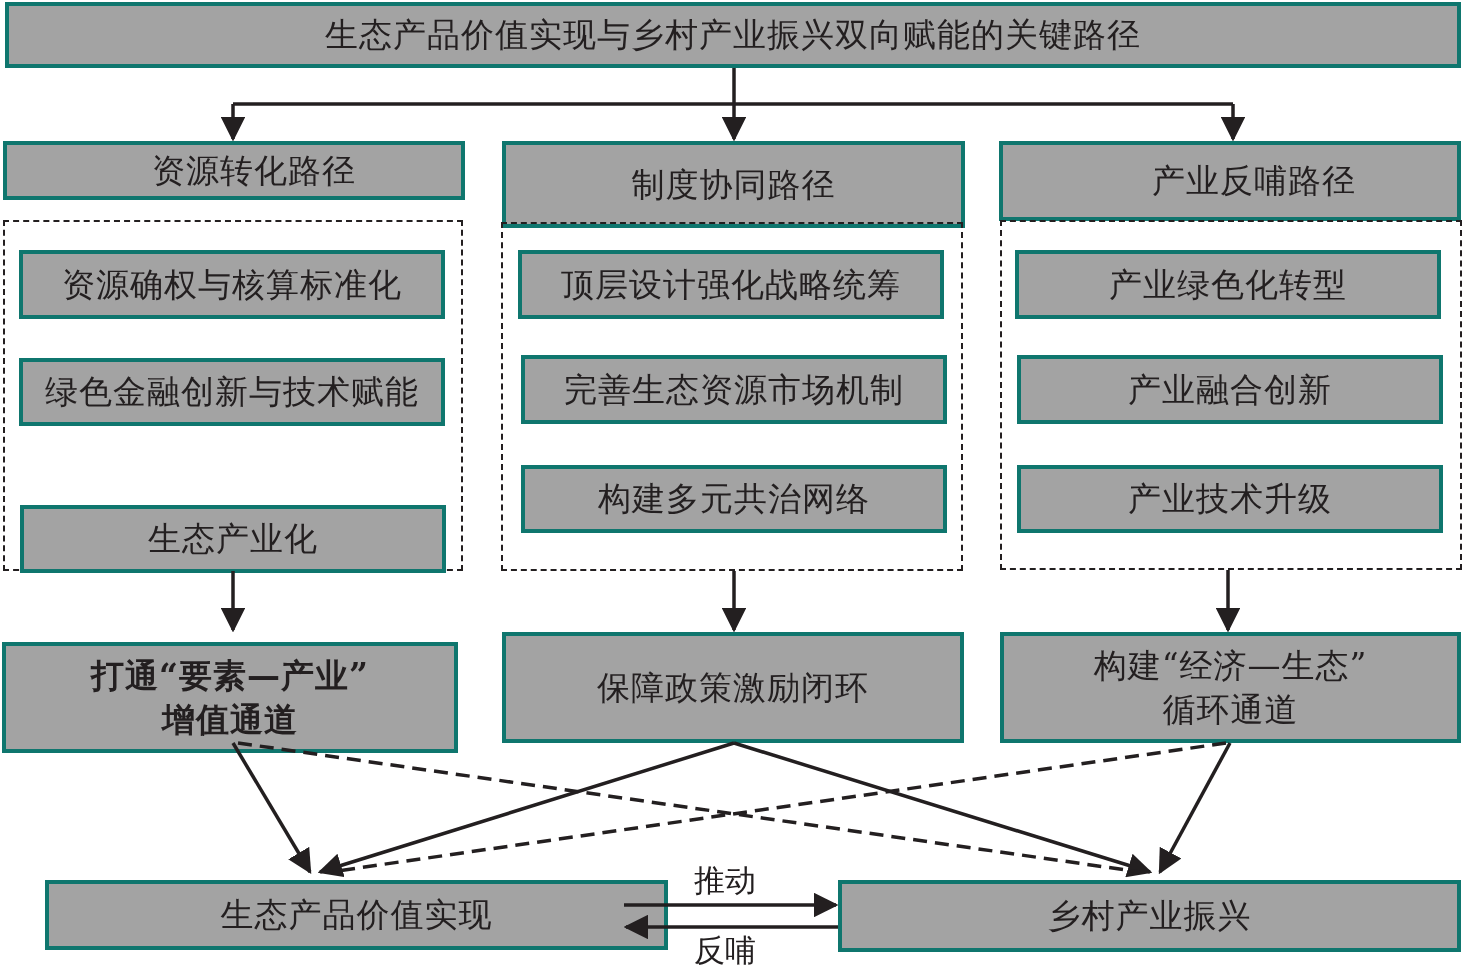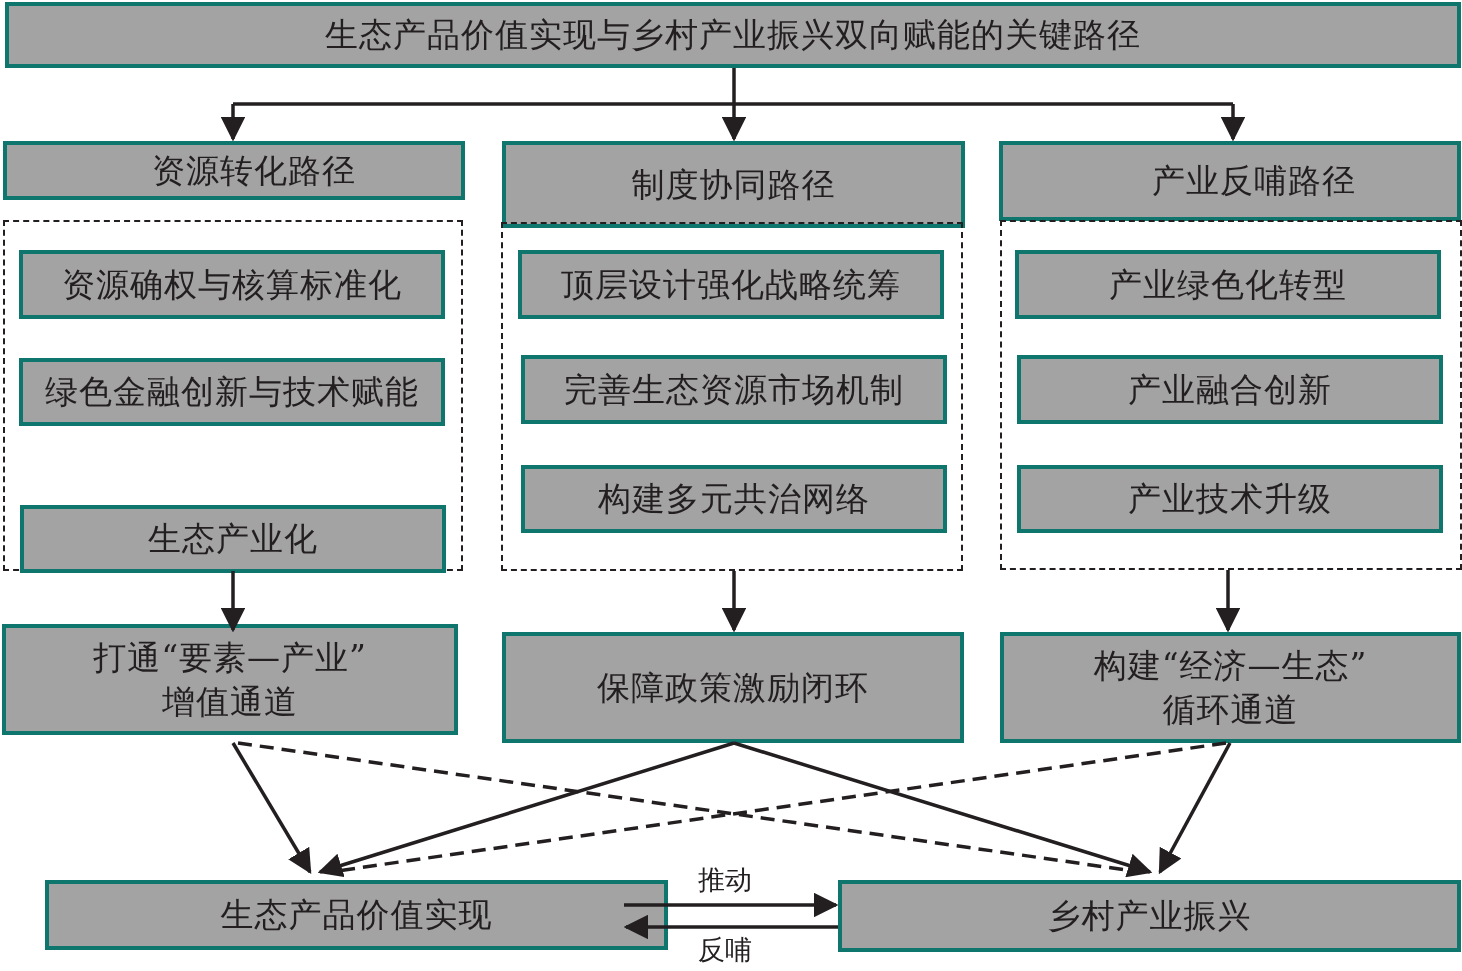--- a/index.html
+++ b/index.html
@@ -2,21 +2,21 @@
 <html><head>
 <meta charset="utf-8">
 <style>
   html, body { margin: 0; padding: 0; background: #ffffff; }
   body { width: 1462px; height: 971px; position: relative; overflow: hidden;
          font-family: "DejaVu Serif", "Liberation Serif", serif; color: #231f20; }
   .box { position: absolute; box-sizing: border-box; border: 4px solid #0f766e; background: #a3a3a3;
          display: flex; align-items: center; justify-content: center; text-align: center;
          font-size: 33px; line-height: 44px; letter-spacing: 1px; }
   .dash { position: absolute; box-sizing: border-box; border: 2px dashed #231f20; }
-  .label { position: absolute; font-size: 27px; line-height: 36px; text-align: center; }
+  .label { position: absolute; font-size: 31px; line-height: 36px; text-align: center; }
   svg.links { position: absolute; left: 0; top: 0; width: 1462px; height: 971px; pointer-events: none; }
   .two-line { flex-direction: column; }
 </style>
 </head>
 <body>
 
 <div class="box" style="left:5px; top:2px; width:1456px; height:66px;">
   <span>生态产品价值实现与乡村产业振兴双向赋能的关键路径</span>
 </div>
 
@@ -57,21 +57,21 @@
 <div class="box" style="left:1015px; top:250px; width:426px; height:69px;">
   <span>产业绿色化转型</span>
 </div>
 <div class="box" style="left:1017px; top:355px; width:426px; height:69px;">
   <span>产业融合创新</span>
 </div>
 <div class="box" style="left:1017px; top:465px; width:426px; height:68px;">
   <span>产业技术升级</span>
 </div>
 
-<div class="box two-line" style="left:2px; top:624px; width:456px; height:111px;">
+<div class="box two-line" style="left:2px; top:642px; width:456px; height:111px;font-weight:bold;">
   <span>打通“要素—产业”</span>
   <span>增值通道</span>
 </div>
 <div class="box" style="left:502px; top:632px; width:462px; height:111px;">
   <span>保障政策激励闭环</span>
 </div>
 <div class="box two-line" style="left:1000px; top:632px; width:461px; height:111px;">
   <span>构建“经济—生态”</span>
   <span>循环通道</span>
 </div>

